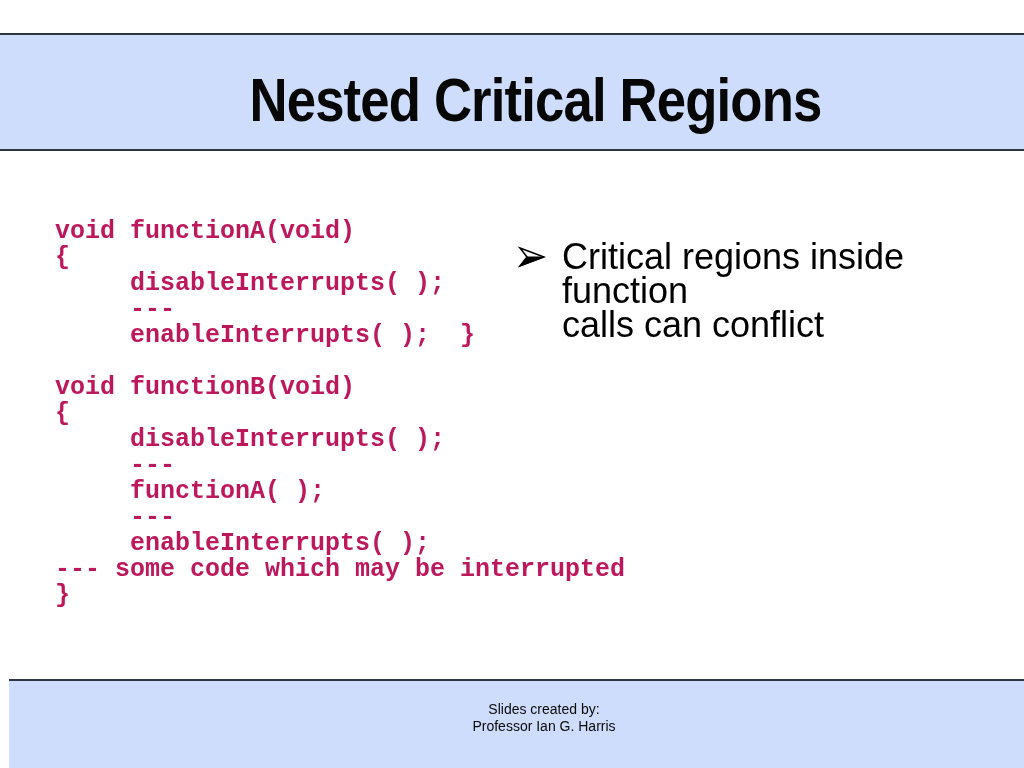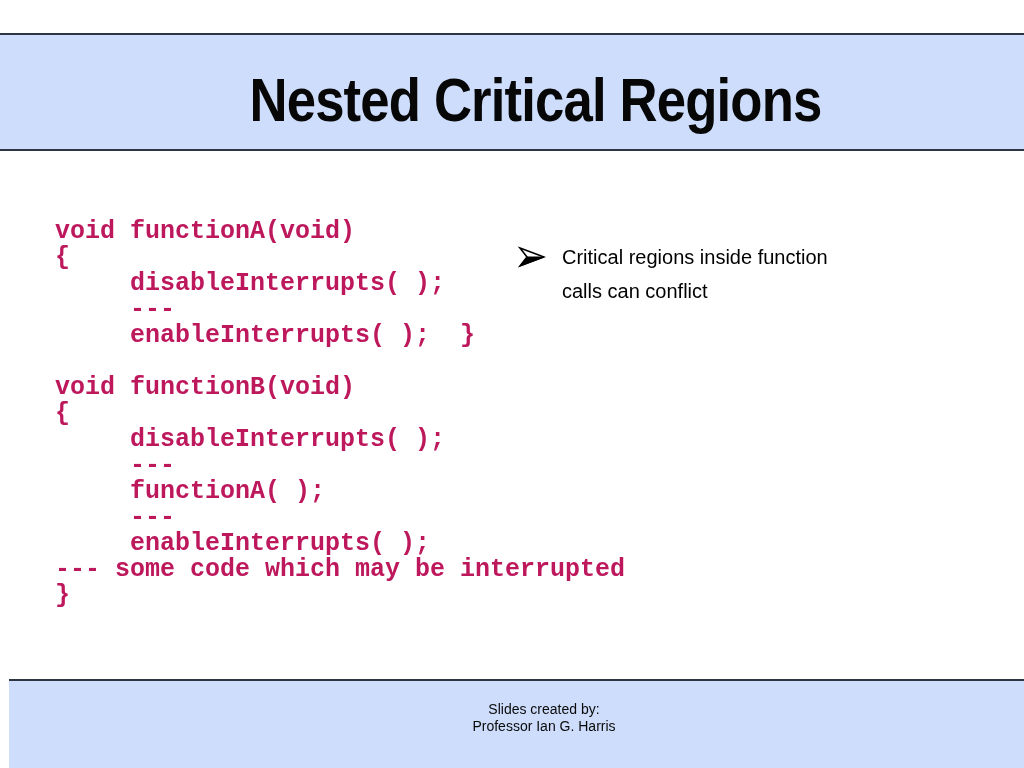--- a/index.html
+++ b/index.html
@@ -55,21 +55,21 @@
     display:flex;align-items:flex-start;gap:16px;
     margin:0 0 36px 0;
   }
   .bullet .marker{
     flex:0 0 auto;
     margin-top:6px;
     width:28px;height:22px;
     display:inline-block;
   }
   .bullet .btext{
-    font-size:20px;
+    font-size:36px;
     line-height:34px;
     white-space:pre-line;
     color:#000;
   }
   
   .footer-band{
     position:absolute;left:9px;top:679px;width:100%;height:110px;
     background:var(--band-background,#cdddfb);
     border-top:2px solid var(--band-border,#2e3542);
     text-align:center;

